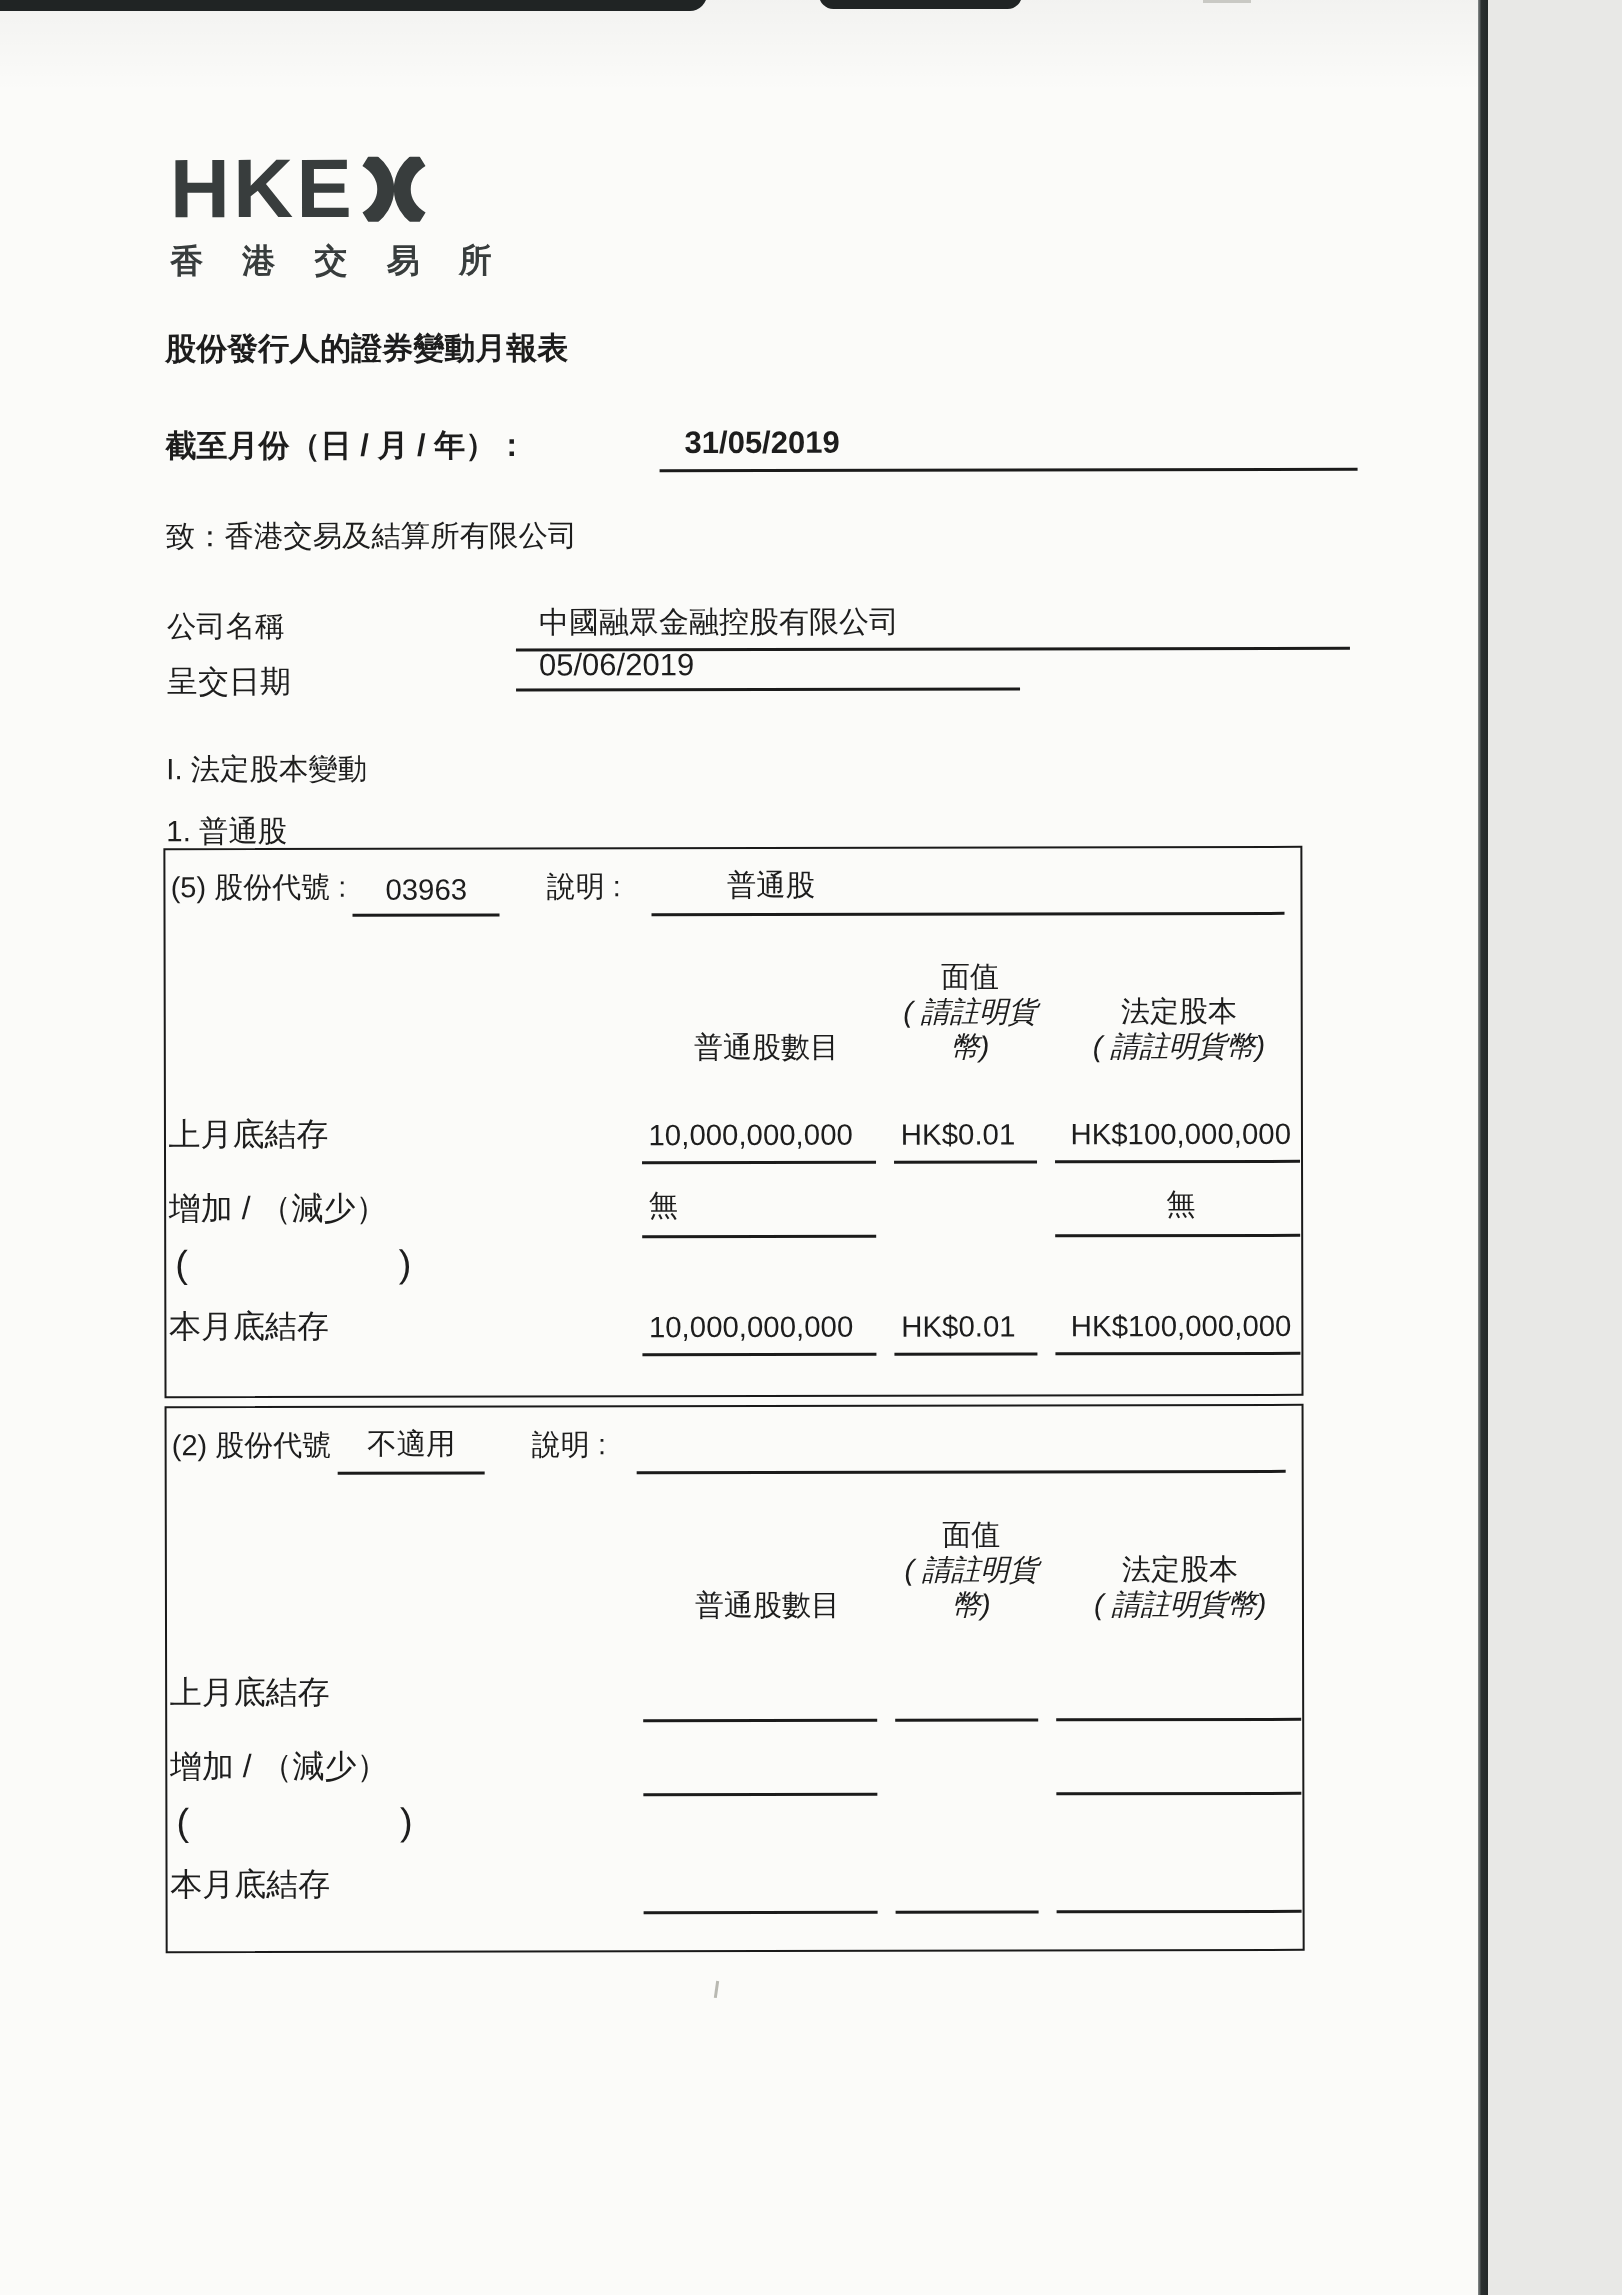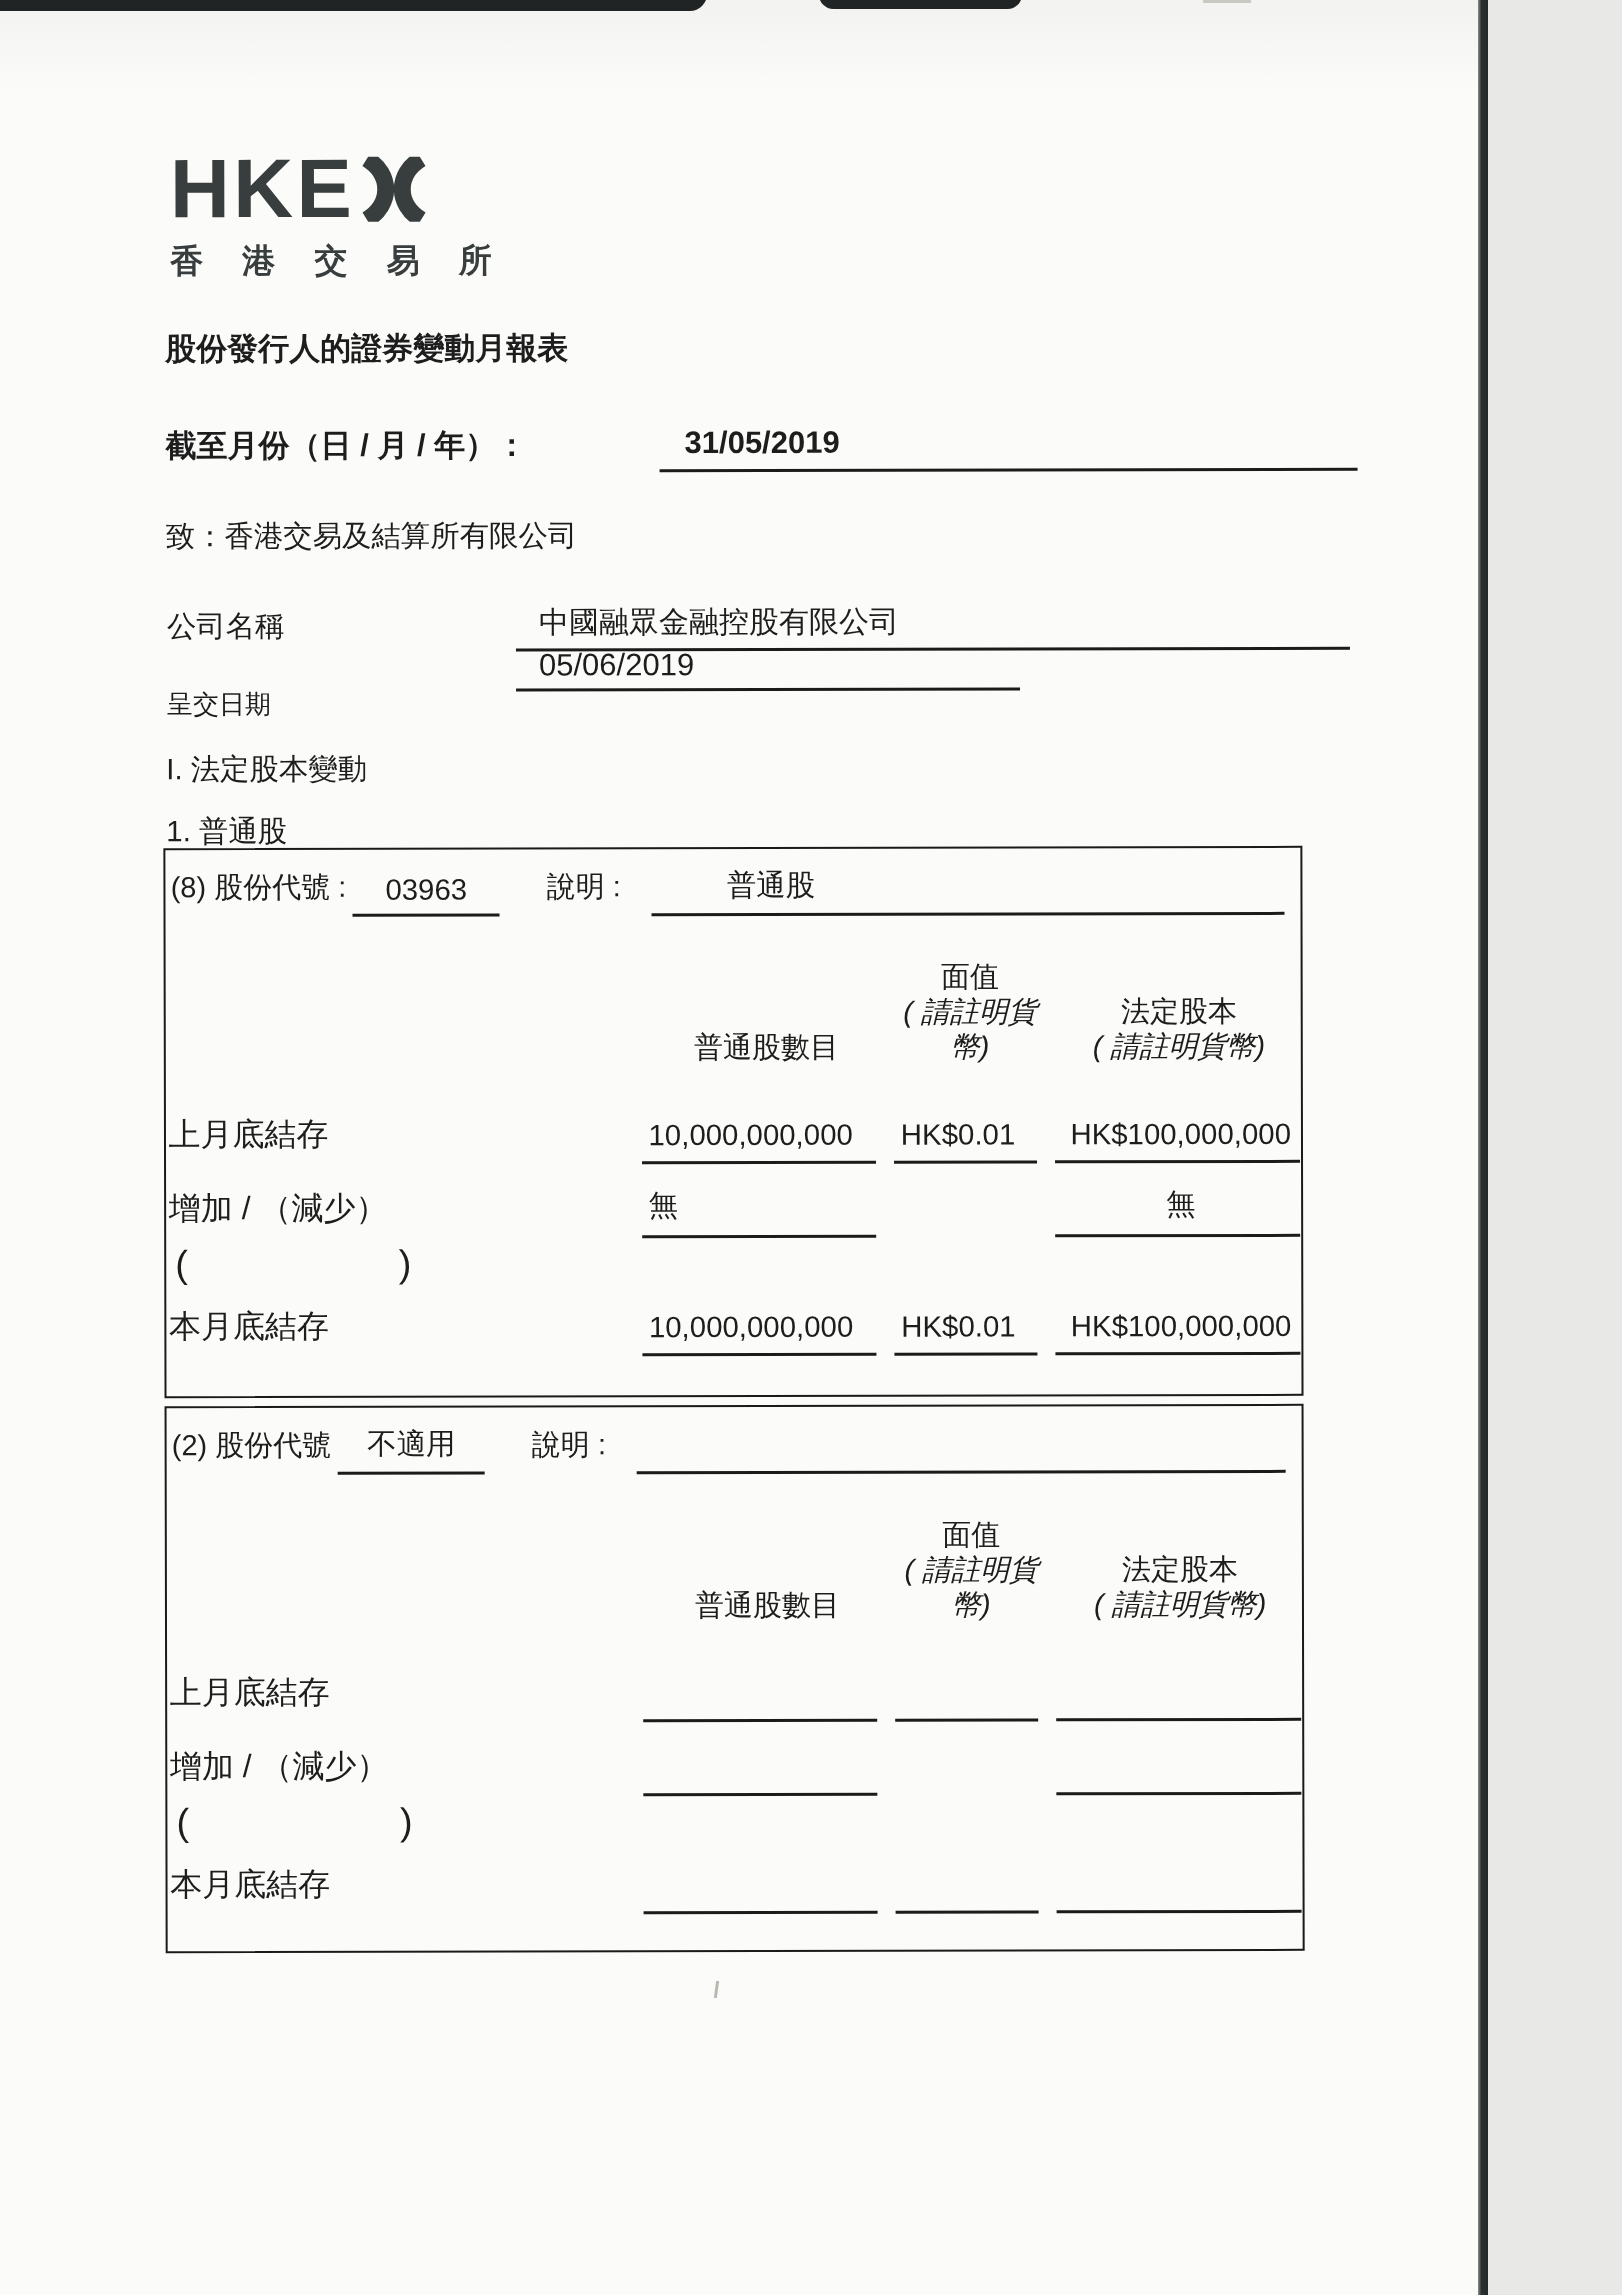--- a/index.html
+++ b/index.html
@@ -38,21 +38,21 @@
   
   .form-title { position:absolute; left:167px; top:327px; font-size:31px; font-weight:bold; }
   .month-label { position:absolute; left:167px; top:424px; font-size:31px; font-weight:bold; }
   .month-value { position:absolute; left:661px; top:425px; width:673px;
     border-bottom:3.3px solid #1b1b1b; padding:0 0 7.9px 25px; font-size:31px; font-weight:bold; }
   .to-line { position:absolute; left:167px; top:516px; font-size:29.4px; }
 
   .company-label { position:absolute; left:168px; top:606px; font-size:29.4px; }
   .company-value { position:absolute; left:517px; top:602px; width:811px;
     border-bottom:3.3px solid #1b1b1b; padding:0 0 5.2px 23px; font-size:30px; }
-  .date-label { position:absolute; left:168px; top:686px; font-size:26px; }
+  .date-label { position:absolute; left:168px; top:660px; font-size:31px; }
   .date-value { position:absolute; left:517px; top:647px; width:481px;
     border-bottom:3.3px solid #1b1b1b; padding:0 0 5.2px 23px; font-size:31px; }
 
   .section-i { position:absolute; left:167px; top:749px; font-size:29.4px; }
   .section-1 { position:absolute; left:167px; top:811px; font-size:29.4px; }
 
   
   .formbox { position:absolute; left:164px; width:1135px; border:2.6px solid #1a1a1a; }
   .box-1 { top:847px; height:546px; }
   .box-2 { top:1405px; height:543px; }
@@ -125,21 +125,21 @@
 
     <div class="date-label">呈交日期</div>
     <div class="date-value">05/06/2019</div>
 
     <div class="section-i">I. 法定股本變動</div>
     <div class="section-1">1. 普通股</div>
 
     <div class="formbox box-1">
 
       <div class="code-row">
-        <span class="code-label">(8) 股份代號 :</span>
+        <span class="code-label">(5) 股份代號 :</span>
         <span class="code-value">03963</span>
         <span class="desc-label">說明 :</span>
         <span class="desc-value">普通股</span>
       </div>
 
       <div class="hdr">
         <div class="hdr-row">
           <span class="hc-label"></span>
             <span class="hc1"></span>
             <span class="g1"></span>

